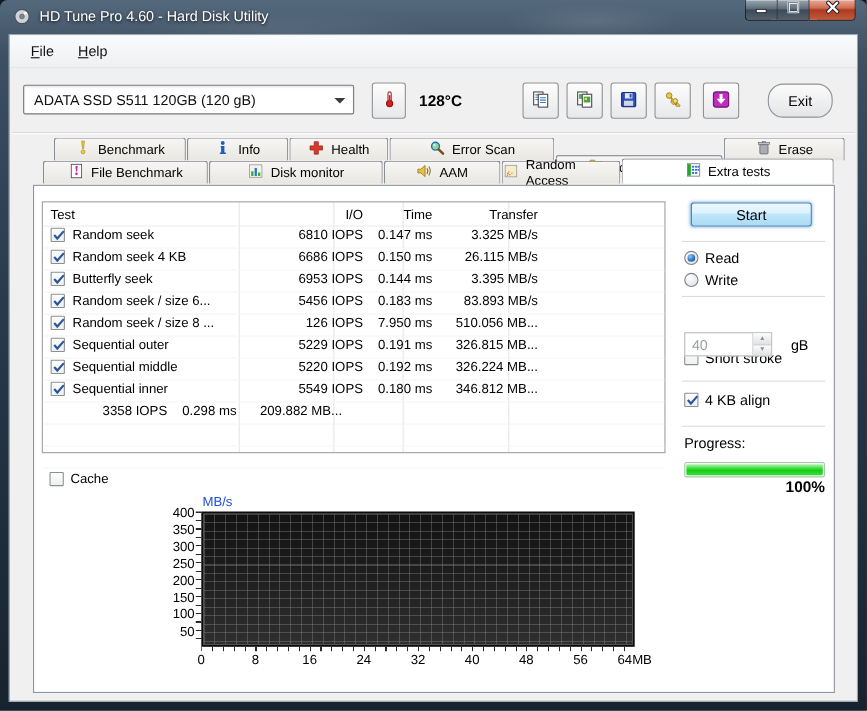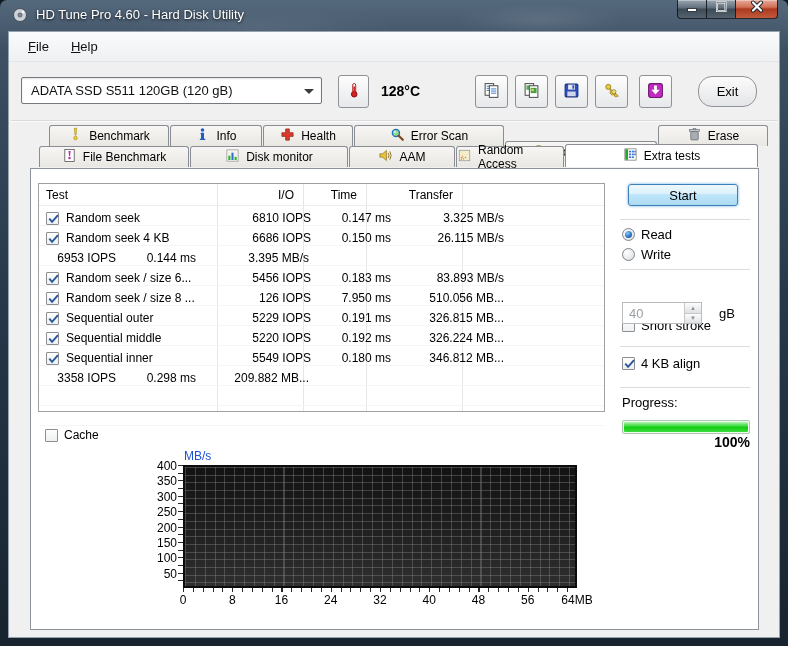--- a/index.html
+++ b/index.html
@@ -103,23 +103,23 @@
   .table {
     position:absolute; left:7px; top:14px; width:567px; height:229px;
     border:1px solid #a0a0a0; font-size:12px; background:#fff;
     background-image:
       linear-gradient(#e6e6e6,#e6e6e6),linear-gradient(#e6e6e6,#e6e6e6),
       linear-gradient(#e6e6e6,#e6e6e6),linear-gradient(#e6e6e6,#e6e6e6);
     background-size:1px 100%; background-repeat:no-repeat;
     background-position:178px 0,264px 0,327px 0,423px 0;
   }
   .t-head { display:flex; height:22px; align-items:center; border-bottom:1px solid #ededed; }
-  .t-row  { display:flex; height:20px; align-items:flex-end; border-bottom:1px solid #f5f5f5;gap:17px; }
+  .t-row  { display:flex; height:20px; align-items:flex-start; border-bottom:1px solid #f5f5f5; }
   .c-test { width:178px; padding-left:7px; display:flex; align-items:center; gap:7px; }
-  .c-io   { width:86px; text-align:right; padding-right:9px; }
+  .c-io   { width:86px; text-align:right; padding-right:9px;margin-left:36px; }
   .c-time { width:63px; text-align:right; padding-right:9px; }
   .c-xfer { width:96px; text-align:right; padding-right:9px; }
   
   .cb {
     width:13px; height:13px; flex:none; display:inline-block; position:relative;
     border:1px solid #8b8f93; background:linear-gradient(180deg,#fefefe,#eef0f1);
     border-radius:1px;
   }
   .cb svg { position:absolute; left:-1px; top:-2px; }
   .radio {
@@ -412,20 +412,28 @@
                   <path d="M3.5 8.2l3 3.4L12.8 4.4" stroke="#2b579a" stroke-width="2.1" fill="none"></path>
                 </svg>
               </span>
               <span>Random seek 4 KB</span>
             </div>
             <div class="c-io">6686 IOPS</div>
             <div class="c-time">0.150 ms</div>
             <div class="c-xfer">26.115 MB/s</div>
           </div>
           <div class="t-row">
+            <div class="c-test">
+              <span class="cb">
+                <svg viewBox="0 0 16 16" width="15" height="15">
+                  <path d="M3.5 8.2l3 3.4L12.8 4.4" stroke="#2b579a" stroke-width="2.1" fill="none"></path>
+                </svg>
+              </span>
+              <span>Butterfly seek</span>
+            </div>
             <div class="c-io">6953 IOPS</div>
             <div class="c-time">0.144 ms</div>
             <div class="c-xfer">3.395 MB/s</div>
           </div>
           <div class="t-row">
             <div class="c-test">
               <span class="cb">
                 <svg viewBox="0 0 16 16" width="15" height="15">
                   <path d="M3.5 8.2l3 3.4L12.8 4.4" stroke="#2b579a" stroke-width="2.1" fill="none"></path>
                 </svg>

